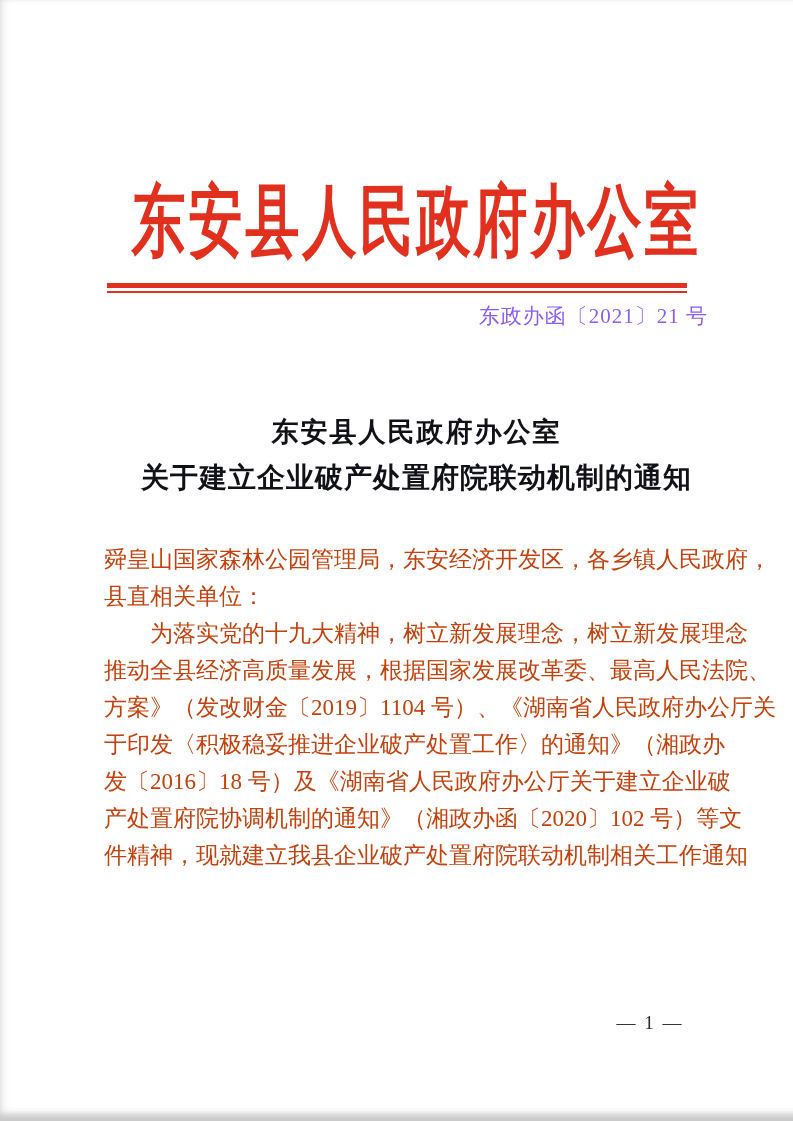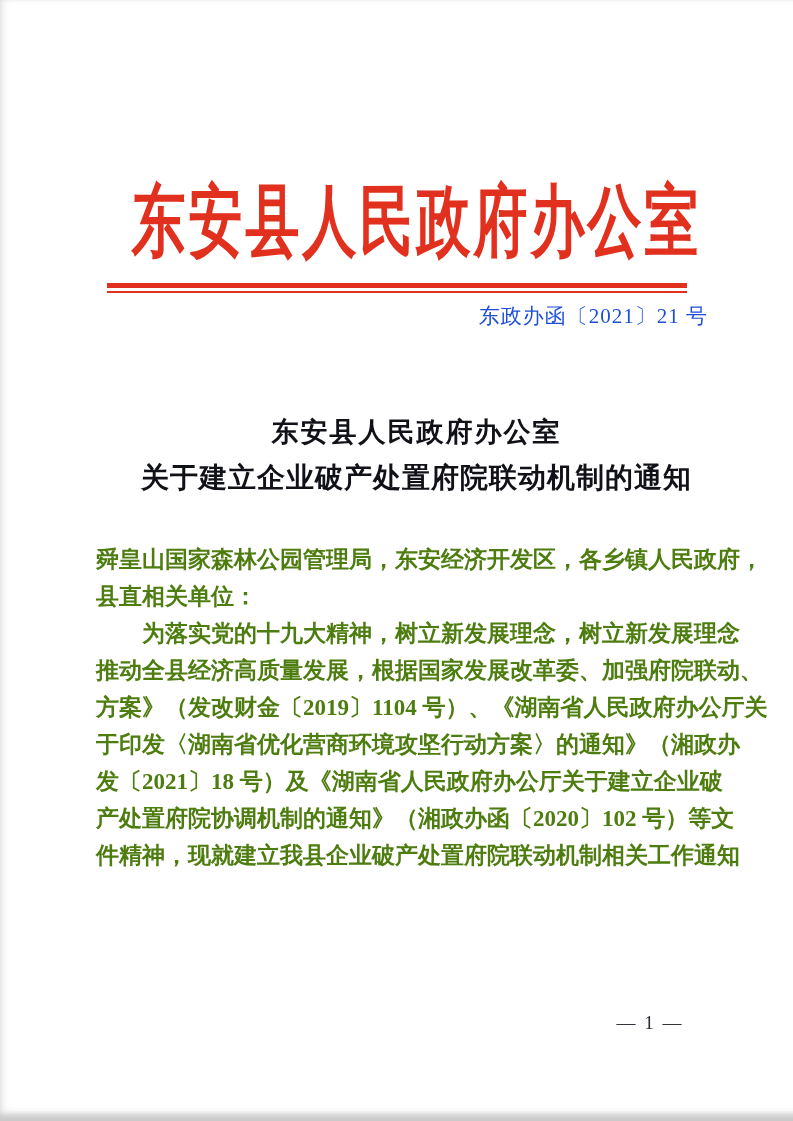--- a/index.html
+++ b/index.html
@@ -49,46 +49,45 @@
   .red-rule .gap   { height: 3px; }
   .red-rule .thin  { height: 2px; background: var(--red, #e2301f); }
 
   .doc-number {
     position: absolute;
     top: 302px;
     left: 96px;
     width: 612px;
     text-align: right;
     font-size: 21px;
-    color: #1d4ed8;
+    color: #8b5cf6;
     letter-spacing: 1px;
   }
 
   
   .doc-title {
     position: absolute;
     top: 410px;
     left: 0;
     width: 100%;
     text-align: center;
     color: #111118;
     font-weight: bold;
   }
   .doc-title .t1 { font-size: 27px; line-height: 44px; letter-spacing: 2px; }
   .doc-title .t2 { font-size: 28px; line-height: 48px; letter-spacing: 1px; }
 
   
   .content {
     position: absolute;
     top: 541px;
-    left: 96px;
+    left: 104px;
     width: 614px;
     font-size: 23px;
-    color: #4d7c0f;
-    font-weight: bold;
+    color: #c2410c;
   }
   .line {
     height: 37px;
     line-height: 37px;
     white-space: nowrap;
     text-align: justify;
     text-align-last: justify;
     overflow: visible;
   }
   .line.no-stretch {
@@ -137,24 +136,24 @@
   <div class="doc-title">
     <div class="t1">东安县人民政府办公室</div>
     <div class="t2">关于建立企业破产处置府院联动机制的通知</div>
   </div>
 
   <div class="content">
     <div class="line">舜皇山国家森林公园管理局，东安经济开发区，各乡镇人民政府，</div>
     <div class="line no-stretch">县直相关单位：</div>
     <div>
         <div class="line">　　为落实党的十九大精神，树立新发展理念，树立新发展理念</div>
-        <div class="line">推动全县经济高质量发展，根据国家发展改革委、加强府院联动、</div>
+        <div class="line">推动全县经济高质量发展，根据国家发展改革委、最高人民法院、</div>
         <div class="line">方案》（发改财金〔2019〕1104 号）、《湖南省人民政府办公厅关</div>
-        <div class="line">于印发〈湖南省优化营商环境攻坚行动方案〉的通知》（湘政办</div>
-        <div class="line">发〔2021〕18 号）及《湖南省人民政府办公厅关于建立企业破</div>
+        <div class="line">于印发〈积极稳妥推进企业破产处置工作〉的通知》（湘政办</div>
+        <div class="line">发〔2016〕18 号）及《湖南省人民政府办公厅关于建立企业破</div>
         <div class="line">产处置府院协调机制的通知》（湘政办函〔2020〕102 号）等文</div>
         <div class="line">件精神，现就建立我县企业破产处置府院联动机制相关工作通知</div>
       </div>
   </div>
 
   <div class="page-number">— 1 —</div>
 
   <div class="scan-edge-bottom"></div>
 
 </div>

